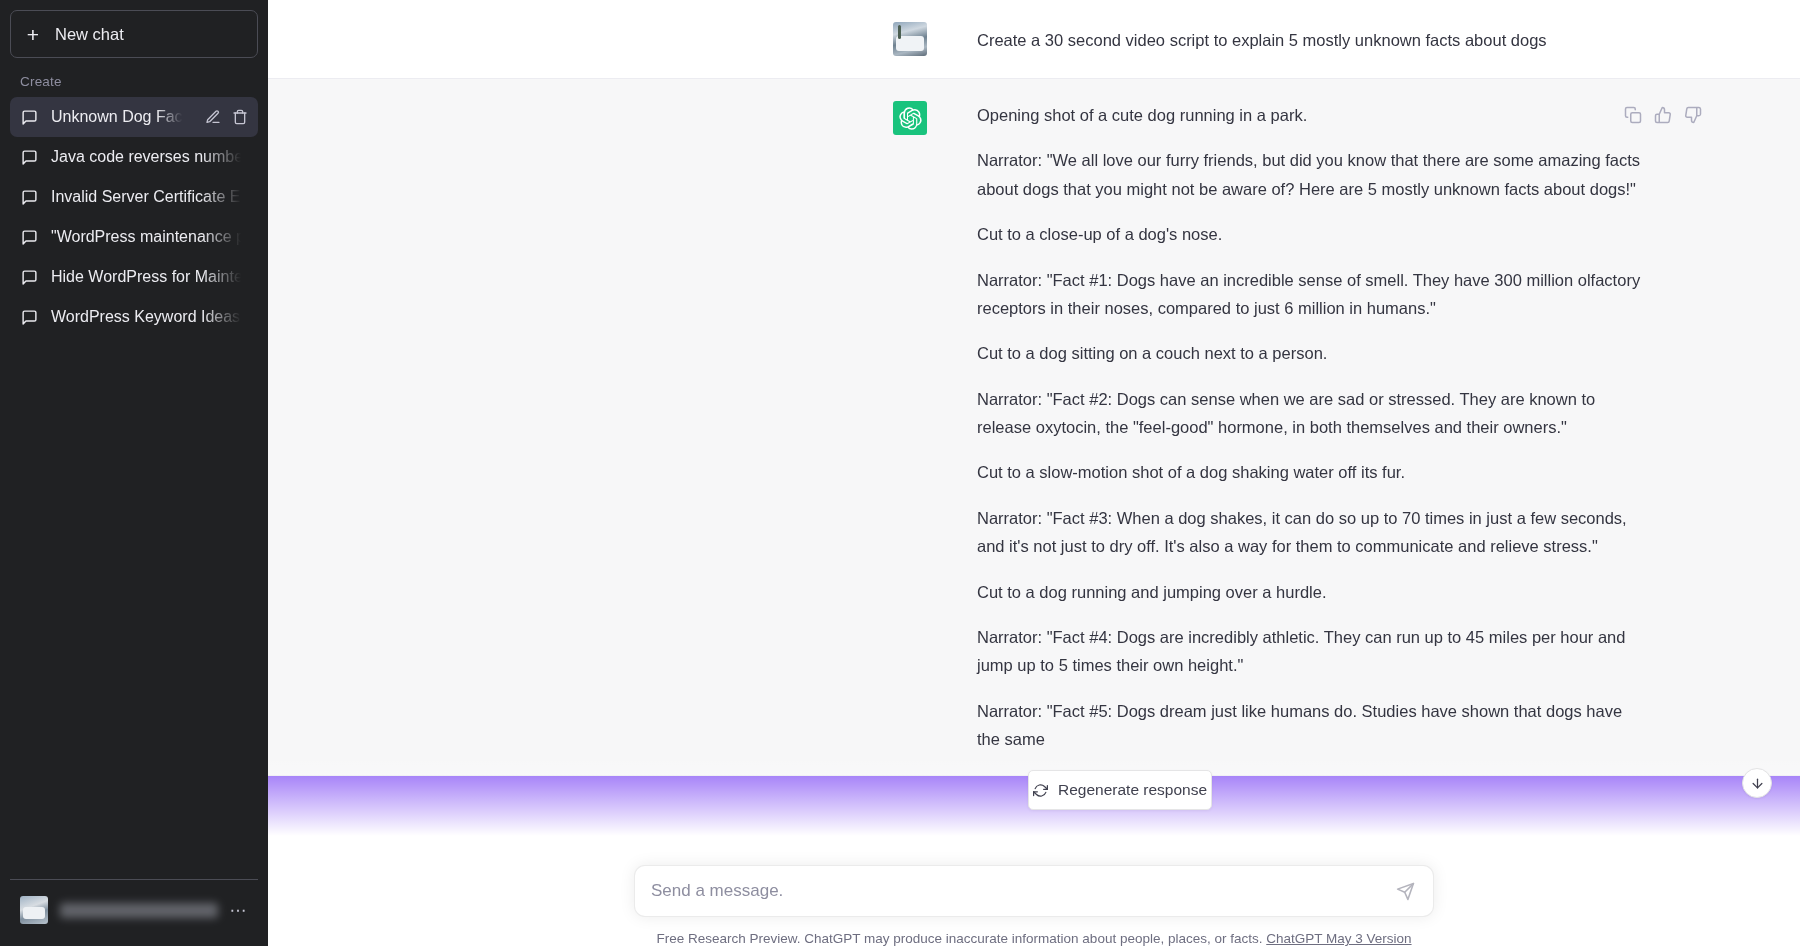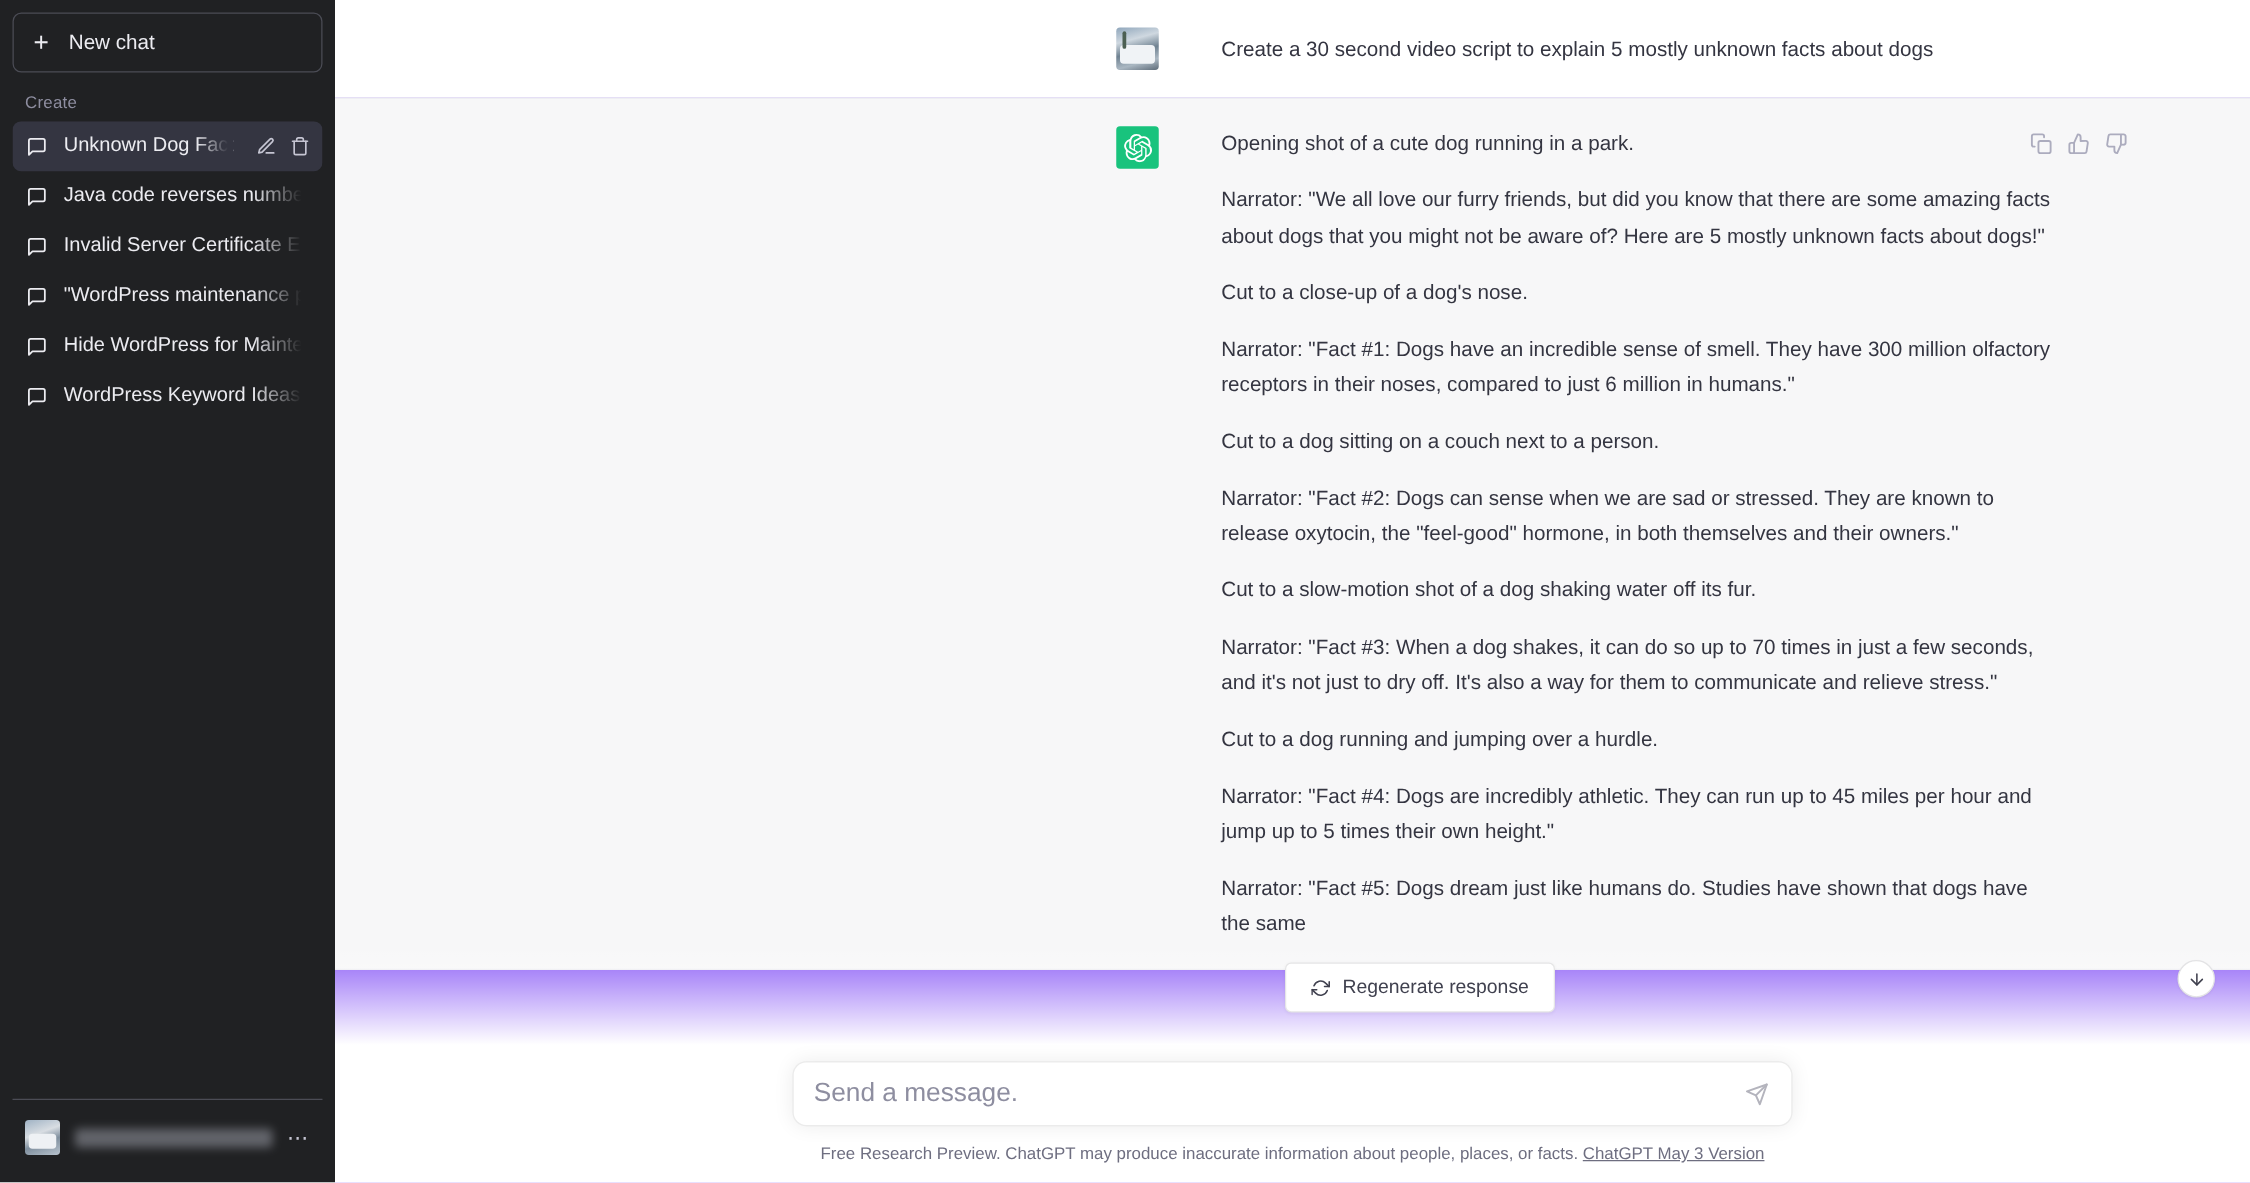--- a/index.html
+++ b/index.html
@@ -158,46 +158,46 @@
     background: linear-gradient(to bottom, rgba(255,255,255,0) 0%, #ffffff 42%, #ffffff 100%);
     height: 190px;
     display: flex; flex-direction: column; align-items: center; justify-content: flex-end;
     pointer-events: none;
   }
   .regen-btn {
     pointer-events: auto;
     position: absolute; top: 14px; left: 50%; transform: translateX(-6px);
     display: flex; align-items: center; gap: 10px;
     background: #ffffff; border: 1px solid #e5e5e6; border-radius: 5px;
-    padding: 10px 20px; color: #40414f; font-size: 15.5px; cursor: pointer;
+    padding: 10px 4px; color: #40414f; font-size: 15.5px; cursor: pointer;
     box-shadow: 0 1px 3px rgba(0,0,0,.05);
     white-space: nowrap;
   }
   .regen-btn svg { width: 15px; height: 15px; }
 
   .composer {
     pointer-events: auto;
     width: 800px; margin-bottom: 14px;
     background: #ffffff; border: 1px solid rgba(0,0,0,.08);
     border-radius: 11px;
     box-shadow: 0 0 16px rgba(0,0,0,.08);
     display: flex; align-items: center;
     padding: 0 16px; height: 52px;
   }
   .composer input {
     flex: 1 1 auto; border: none; outline: none;
     font-family: "Liberation Sans", sans-serif;
-    font-size: 21px; color: #343541; background: transparent;
+    font-size: 17px; color: #343541; background: transparent;
   }
   .composer input::placeholder { color: #8e8ea0; }
   .send-btn { width: 24px; height: 24px; display: flex; align-items: center; justify-content: center; cursor: pointer; color: #b4b4bd; flex: 0 0 24px; }
 
   .footer-note {
     pointer-events: auto;
-    font-size: 13.5px; color: #6e6e80; margin-bottom: 16px; text-align: center;
+    font-size: 13.5px; color: #6e6e80; text-align: center;
   }
   .footer-note a { color: #6e6e80; text-decoration: underline; }
 
   .scroll-btn {
     pointer-events: auto;
     position: absolute; right: 28px; bottom: 148px;
     width: 30px; height: 30px; border-radius: 50%;
     border: 1px solid #e3e3e5; background: #ffffff;
     display: flex; align-items: center; justify-content: center;
     cursor: pointer; color: #40414f;

